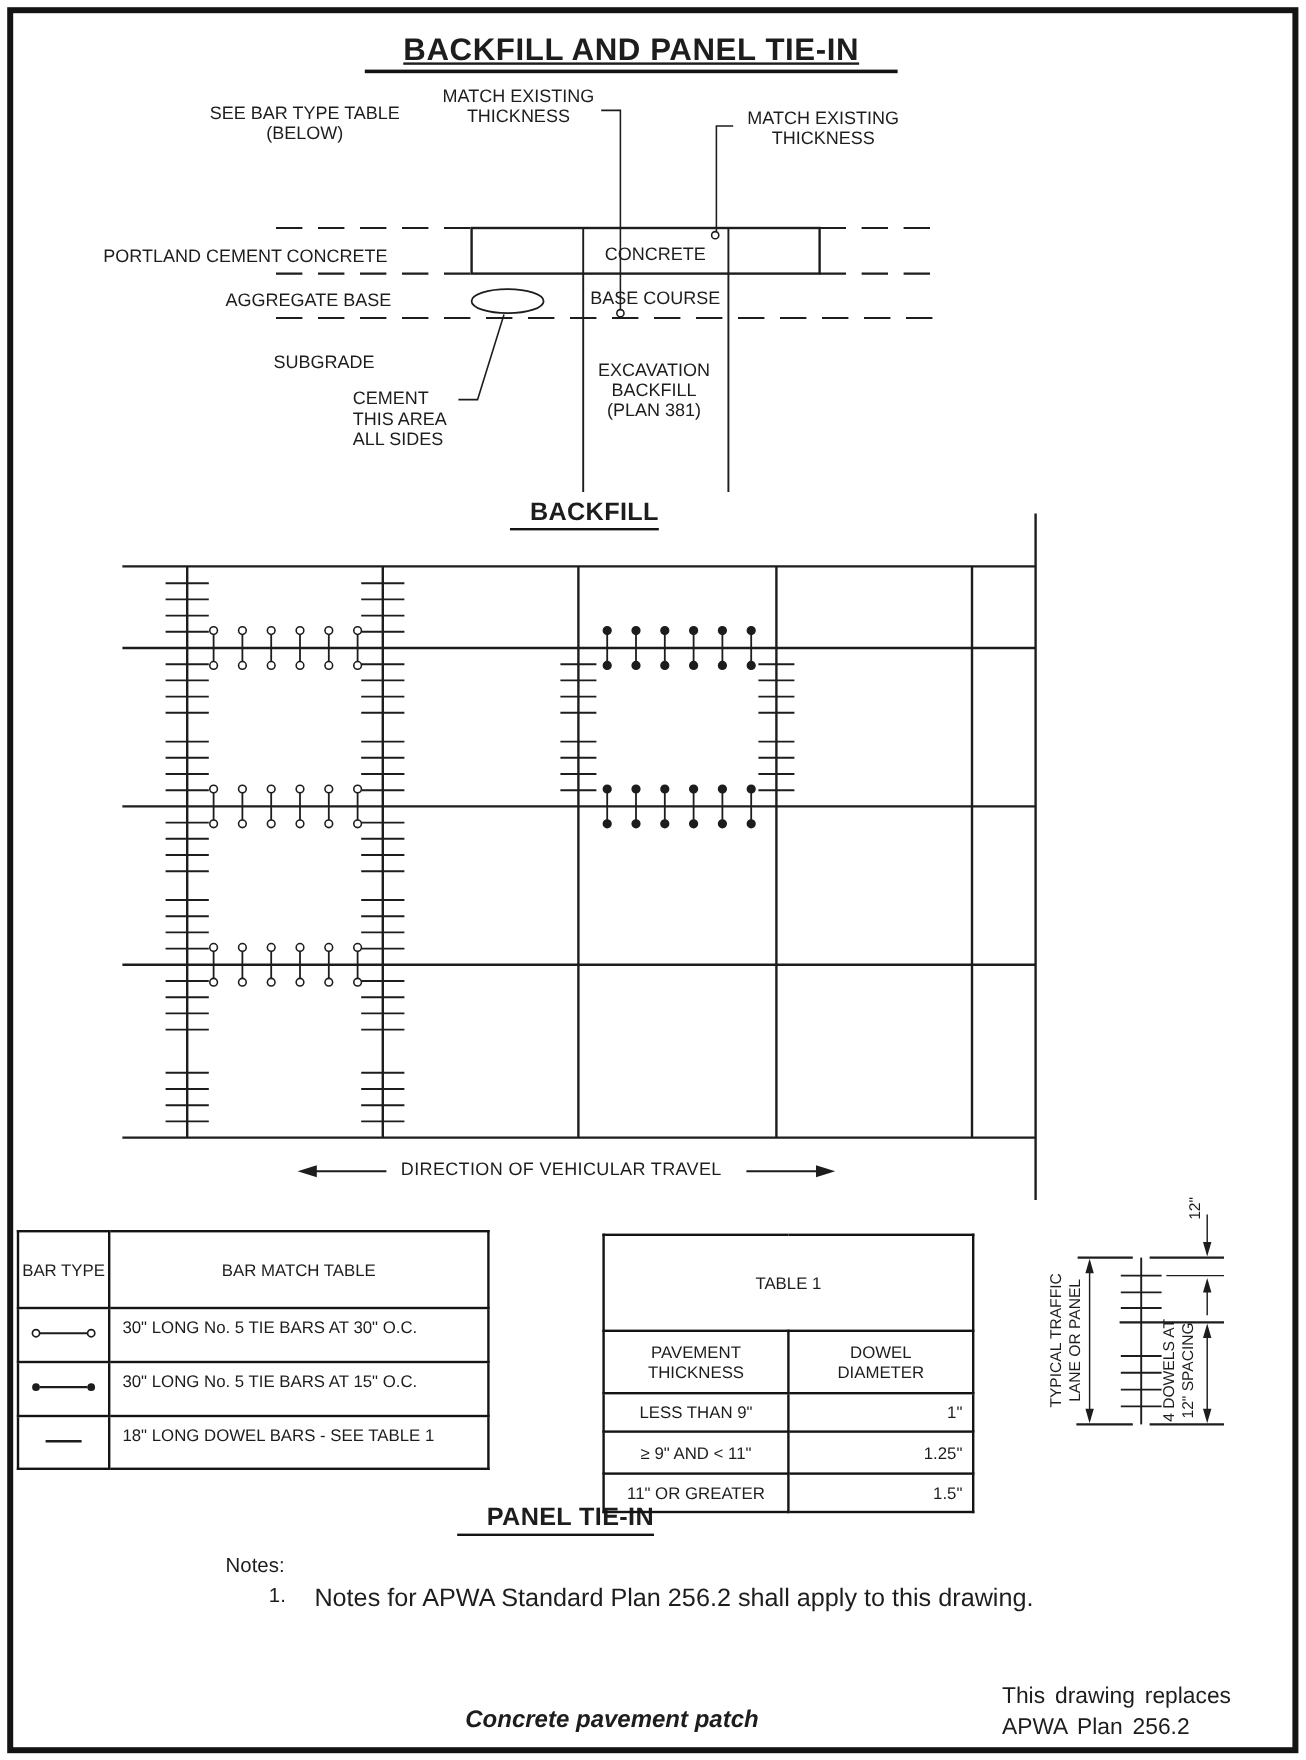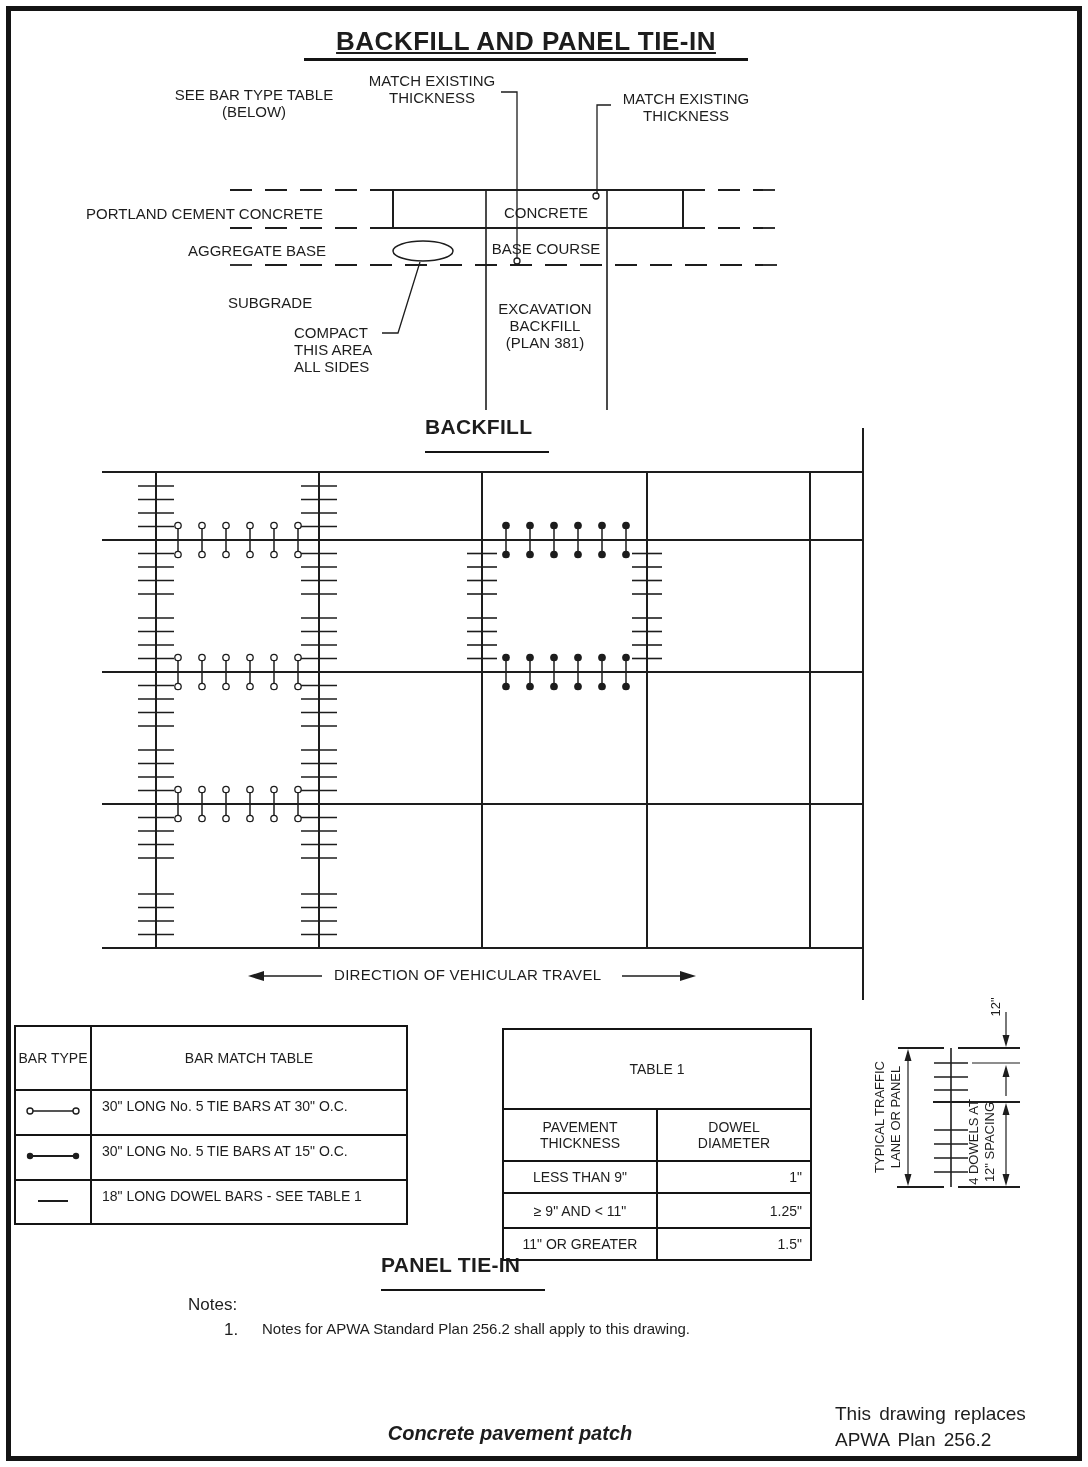--- a/index.html
+++ b/index.html
@@ -8,35 +8,35 @@
   #border-frame{position:absolute;left:6px;top:6px;right:6px;bottom:6px;
         border:5px solid #141414;pointer-events:none;}
   #linework{position:absolute;left:0;top:0;}
   .lbl{position:absolute;font-size:15px;line-height:17px;white-space:nowrap;}
   .lbl.wrap{white-space:normal;}
   .center{text-align:center;}
   .title{position:absolute;left:304px;top:26px;width:444px;text-align:center;
         font-size:26px;font-weight:bold;letter-spacing:.5px;
         border-bottom:3px solid #141414;padding-bottom:1px;text-decoration:underline;}
   .sec-head{position:absolute;font-size:21px;font-weight:bold;letter-spacing:.3px;
-        border-bottom:2.5px solid #141414;padding-bottom:12px;text-align:left;}
+        border-bottom:2.5px solid #141414;padding-bottom:1px;text-align:right;}
   table{border-collapse:collapse;position:absolute;table-layout:fixed;}
   td,th{border:2px solid #141414;font-size:14px;font-weight:normal;color:#1d1d1d;
         overflow:hidden;}
   #bar-type-table{left:14px;top:1025px;width:394px;}
   #bar-type-table .sym-col{width:70px;text-align:center;vertical-align:middle;}
   #bar-type-table .desc{vertical-align:top;padding:7px 4px 0 10px;}
   #bar-type-table th{vertical-align:middle;text-align:center;padding:2px;}
   #table1{left:502px;top:1028px;width:310px;}
   #table1 th{text-align:center;vertical-align:middle;padding:2px;}
   #table1 .t-left{text-align:center;vertical-align:middle;}
   #table1 .t-right{text-align:right;vertical-align:middle;padding-right:8px;}
   .notes-head{position:absolute;left:188px;top:1295px;font-size:17px;}
   .note-num{position:absolute;left:224px;top:1320px;font-size:17px;}
-  .note-text{position:absolute;left:262px;top:1320px;font-size:15px;}
+  .note-text{position:absolute;left:262px;top:1320px;font-size:21px;}
   .footer-title{position:absolute;left:330px;top:1422px;width:360px;text-align:center;
         font-size:20px;font-weight:bold;font-style:italic;}
   .replace-note{position:absolute;left:835px;top:1401px;font-size:19px;line-height:26px;
         word-spacing:3px;}
 </style>
 </head>
 <body>
 
 <div id="page">
 
@@ -305,21 +305,21 @@
   <div class="title">BACKFILL AND PANEL TIE-IN</div>
   <div class="sec-head" style="left:425px;top:415px;width:124px;">BACKFILL</div>
   <div class="sec-head" style="left:381px;top:1253px;width:164px;">PANEL TIE-IN</div>
 
   <div class="lbl wrap center" style="left:168px;top:86px;width:172px;">SEE BAR TYPE TABLE (BELOW)</div>
   <div class="lbl wrap center" style="left:366px;top:72px;width:132px;">MATCH EXISTING THICKNESS</div>
   <div class="lbl wrap center" style="left:620px;top:90px;width:132px;">MATCH EXISTING THICKNESS</div>
   <div class="lbl" style="left:62px;top:205px;margin-left:24px;">PORTLAND CEMENT CONCRETE</div>
   <div class="lbl" style="left:188px;top:242px;">AGGREGATE BASE</div>
   <div class="lbl" style="left:228px;top:294px;">SUBGRADE</div>
-  <div class="lbl wrap" style="left:294px;top:324px;width:86px;">COMPACT THIS AREA ALL SIDES</div>
+  <div class="lbl wrap" style="left:294px;top:324px;width:86px;">CEMENT THIS AREA ALL SIDES</div>
   <div class="lbl center" style="left:496px;top:204px;width:100px;">CONCRETE</div>
   <div class="lbl center" style="left:490px;top:240px;width:112px;">BASE COURSE</div>
   <div class="lbl wrap center" style="left:489px;top:300px;width:112px;">EXCAVATION BACKFILL (PLAN 381)</div>
 
   <div class="lbl" style="left:334px;top:966px;letter-spacing:.3px;">DIRECTION OF VEHICULAR TRAVEL</div>
 
   <table id="bar-type-table">
     <tbody>
         <tr style="height:64px;">
       <th class="sym-col">BAR TYPE</th>

